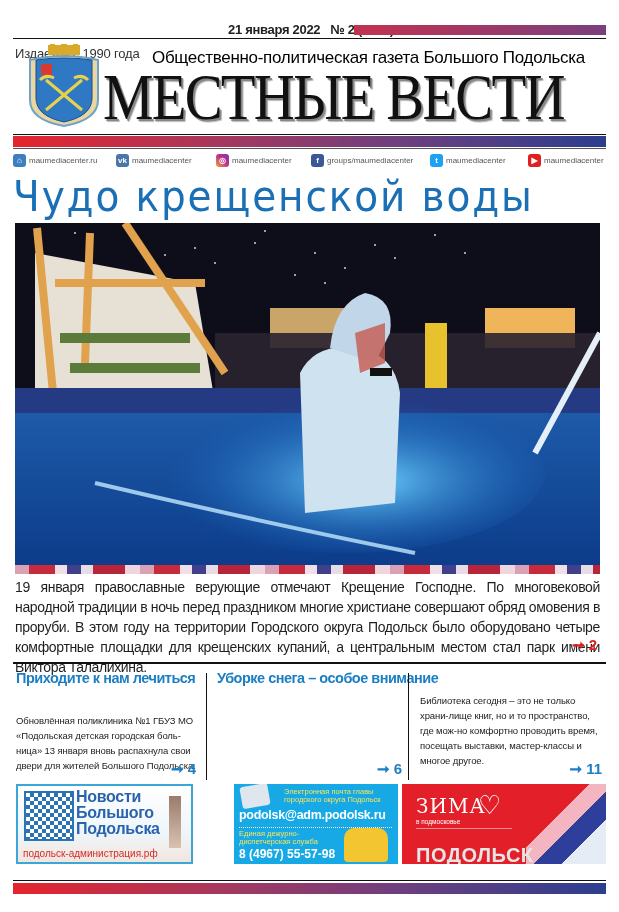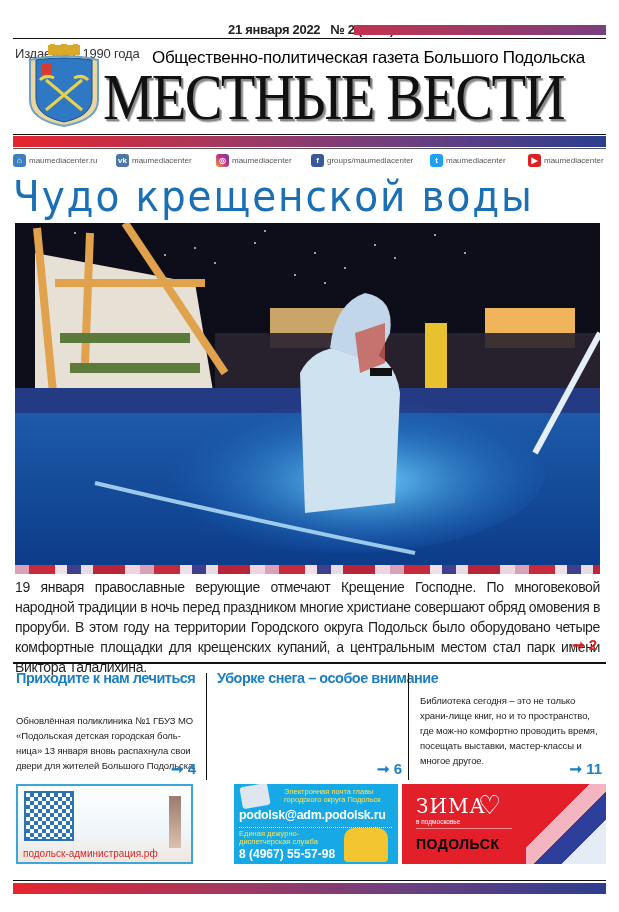--- a/index.html
+++ b/index.html
@@ -67,21 +67,21 @@
   .ad2 .dots { position:absolute; left:5px; top:43px; width:153px; border-top:1px dotted #fff; }
   .ad2 .svc { position:absolute; left:5px; top:46px; font-size:7.5px; line-height:8px; color:#f8e45a; }
   .ad2 .phone-num { position:absolute; left:5px; top:63px; font-size:12px; font-weight:bold; color:#fff; white-space:nowrap; }
   .ad2 .phone { position:absolute; right:10px; top:44px; width:44px; height:34px; background:#f3c531; border-radius:10px 10px 4px 4px; }
 
   .ad3 { left:402px; top:784px; width:204px; height:80px; background:#e31f2a; overflow:hidden; }
   .ad3 .zima { position:absolute; left:14px; top:10px; font-size:20px; color:#fff; font-family:"DejaVu Serif", serif; letter-spacing:1px; }
   .ad3 .heart { position:absolute; left:76px; top:8px; font-size:26px; color:#fff; line-height:26px; }
   .ad3 .region { position:absolute; left:14px; top:34px; font-size:6.5px; color:#fff; }
   .ad3 .hline { position:absolute; left:14px; top:44px; width:96px; height:1px; background:#f08b90; }
-  .ad3 .city { position:absolute; left:14px; top:52px; font-size:14px; font-weight:bold; color:#000000; letter-spacing:0.5px; }
+  .ad3 .city { position:absolute; left:14px; top:60px; font-size:20px; font-weight:bold; color:#e5e5e5; letter-spacing:0.5px; }
   .ad3 .pattern { position:absolute; right:0; top:0; width:80px; height:80px; background:
       linear-gradient(135deg,transparent 40%,#f3b6c0 40%,#f3b6c0 55%,#2d3f9a 55%,#2d3f9a 72%,#e6ecf6 72%); }
 
   .rule-f { left:13px; top:880px; width:593px; height:1px; background:#111; }
   .band-f { left:13px; top:883px; width:593px; height:11px; background:linear-gradient(90deg,#e5242e,#a6385e 35%,#6e3f7f 65%,#2c3e8f); }
 </style>
 </head>
 <body>
 
 <div class="abs top-since">Издается с 1990 года</div>
@@ -223,20 +223,25 @@
 </div>
 <div class="abs vdiv" style="left:408px;"></div>
 <div class="abs col col3">
   <p>Библиотека сегодня – это не только храни-лище книг, но и то пространство, где мож-но комфортно проводить время, посещать выставки, мастер-классы и многое другое.</p>
   <a class="ref">➞ 11</a>
 </div>
 
 <div class="abs ad1">
   <div class="qr"></div>
   <div class="tower"></div>
+  <div class="ad1-title">
+    <div>Новости</div>
+    <div>Большого</div>
+    <div>Подольска</div>
+  </div>
   <div class="ad1-url">подольск-администрация.рф</div>
 </div>
 
 <div class="abs ad2">
   <div class="envelope"></div>
   <div class="mail-label">
     <div>Электронная почта главы</div>
     <div>городского округа Подольск</div>
   </div>
   <div class="email">podolsk@adm.podolsk.ru</div>

